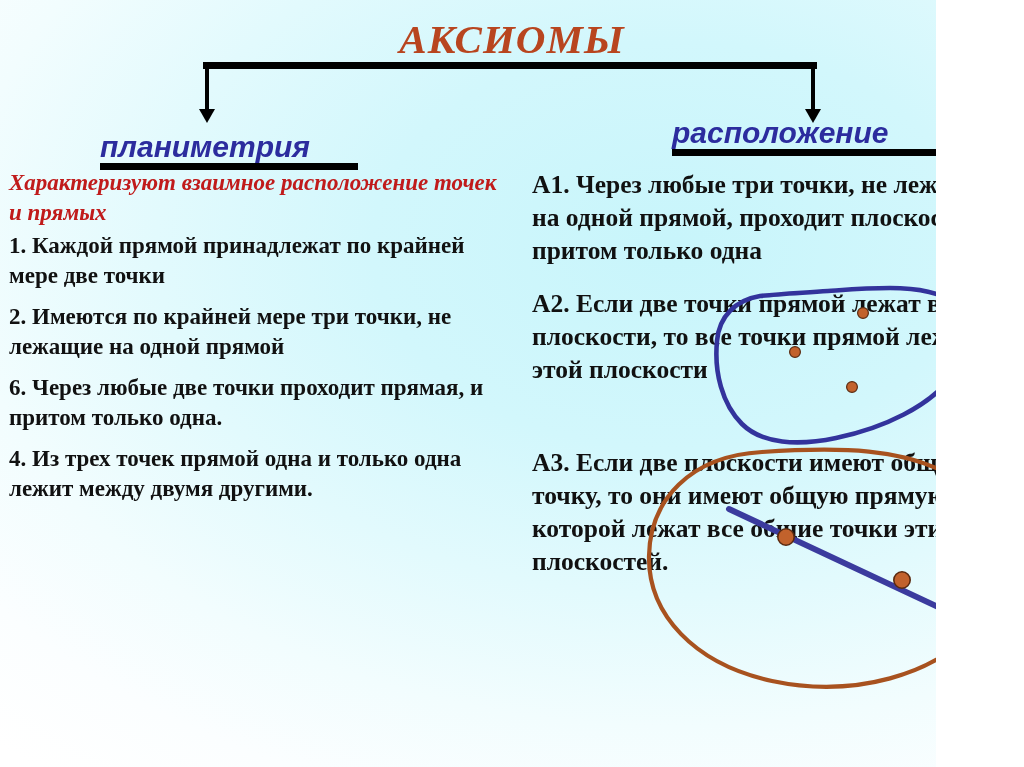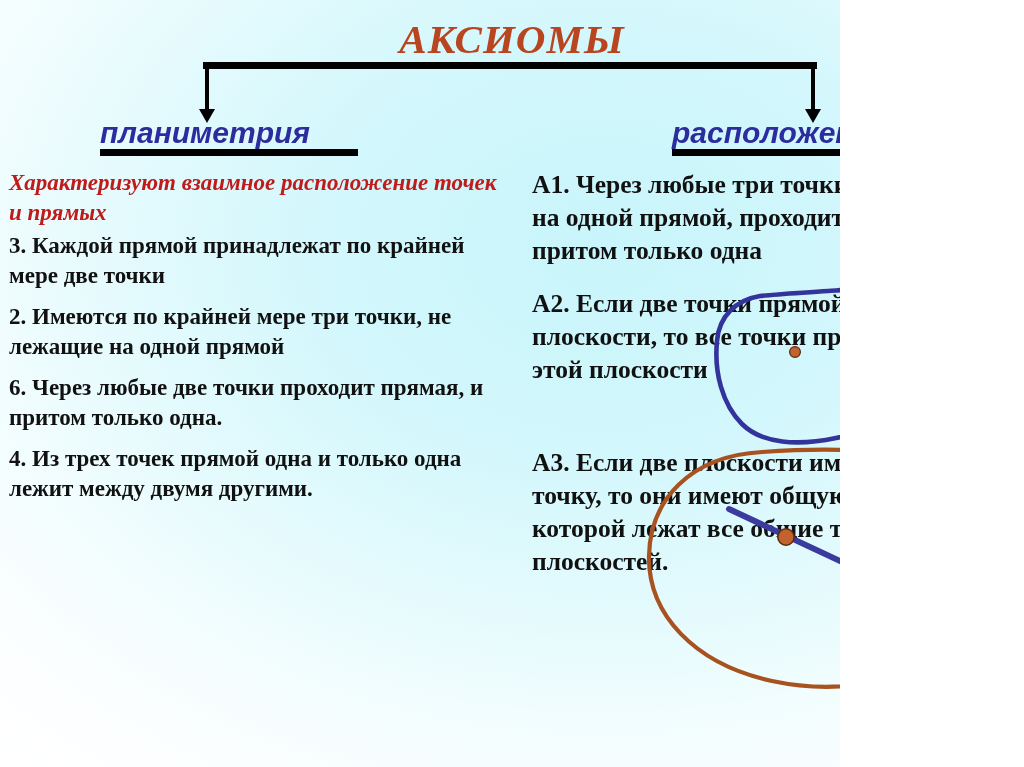--- a/index.html
+++ b/index.html
@@ -9,21 +9,21 @@
   body {
     width: 1024px;
     height: 767px;
     overflow: hidden;
     font-family: "Liberation Serif", "DejaVu Serif", serif;
     background: #ffffff;
   }
 
   #slide {
     position: relative;
-    width: 840px;
+    width: 936px;
     height: 767px;
     overflow: hidden;
     background:
       radial-gradient(ellipse 115% 95% at 72% 32%,
         #c8f5fb 0%,
         #d2f7fc 28%,
         #e2fafd 48%,
         #f2fdfe 66%,
         #fbfeff 80%,
         #ffffff 93%);
@@ -65,21 +65,21 @@
     font-family: "Liberation Sans", "DejaVu Sans", sans-serif;
     white-space: nowrap;
     line-height: 1;
   }
   .heading .rule {
     display: block;
     height: 7px;
     background: #000000;
     margin-top: 1px;
   }
-  #heading-left { left: 100px; top: 118px; }
+  #heading-left { left: 100px; top: 132px; }
   #heading-left .rule { width: 258px; }
   #heading-right { left: 672px; top: 118px; }
   #heading-right .rule { width: 296px; }
 
   
   .column {
     position: absolute;
     top: 168px;
   }
   #col-left { left: 9px; width: 500px; }
@@ -134,21 +134,21 @@
     <span class="rule"></span>
   </div>
 
   <div class="heading" id="heading-right">
     <span>расположение</span>
     <span class="rule"></span>
   </div>
 
   <div class="column" id="col-left">
     <p class="para accent">Характеризуют взаимное расположение точек и прямых</p>
-    <p class="para">3. Каждой прямой принадлежат по крайней мере две точки</p>
+    <p class="para">1. Каждой прямой принадлежат по крайней мере две точки</p>
     <p class="para gap-big">2. Имеются по крайней мере три точки, не лежащие на одной прямой</p>
     <p class="para">6. Через любые две точки проходит прямая, и притом только одна.</p>
     <p class="para">4. Из трех точек прямой одна и только одна лежит между двумя другими.</p>
   </div>
 
   <div class="column" id="col-right">
     <p class="para">А1. Через любые три точки, не лежащие на одной прямой, проходит плоскость, и притом только одна</p>
     <p class="para">А2. Если две точки прямой лежат в плоскости, то все точки прямой лежат в этой плоскости</p>
     <p class="para a3">А3. Если две плоскости имеют общую  точку, то  они имеют общую прямую, на которой лежат все общие точки этих плоскостей.</p>
   </div>

